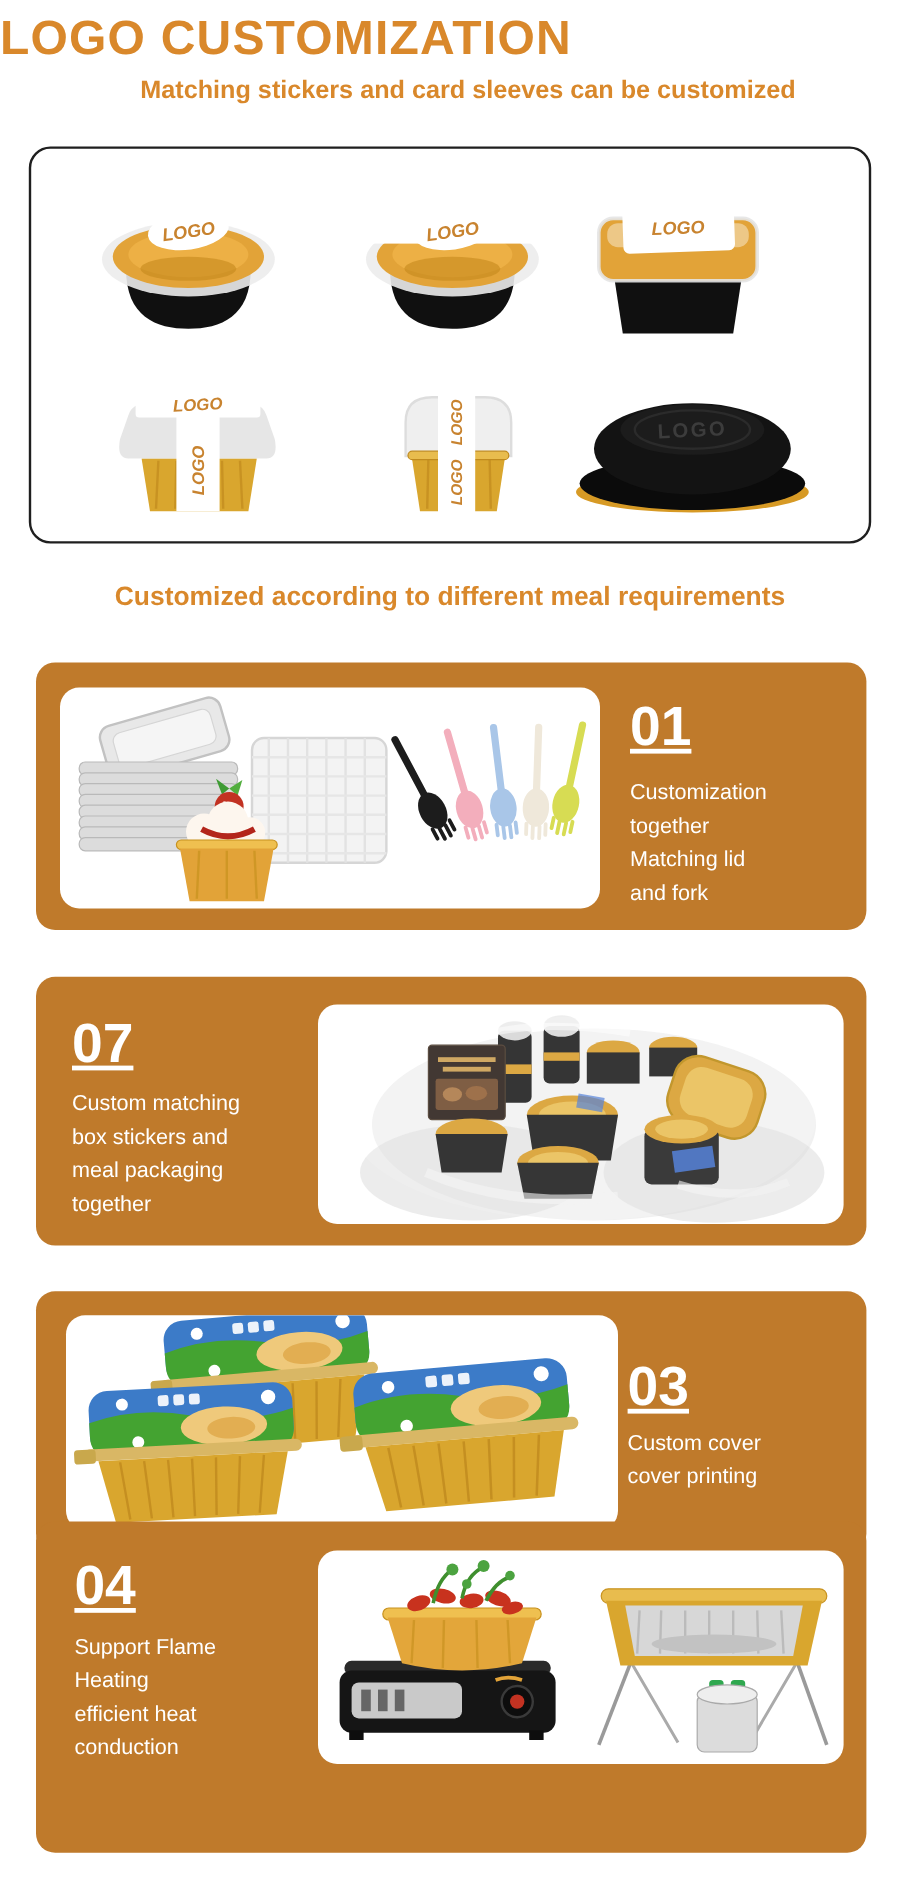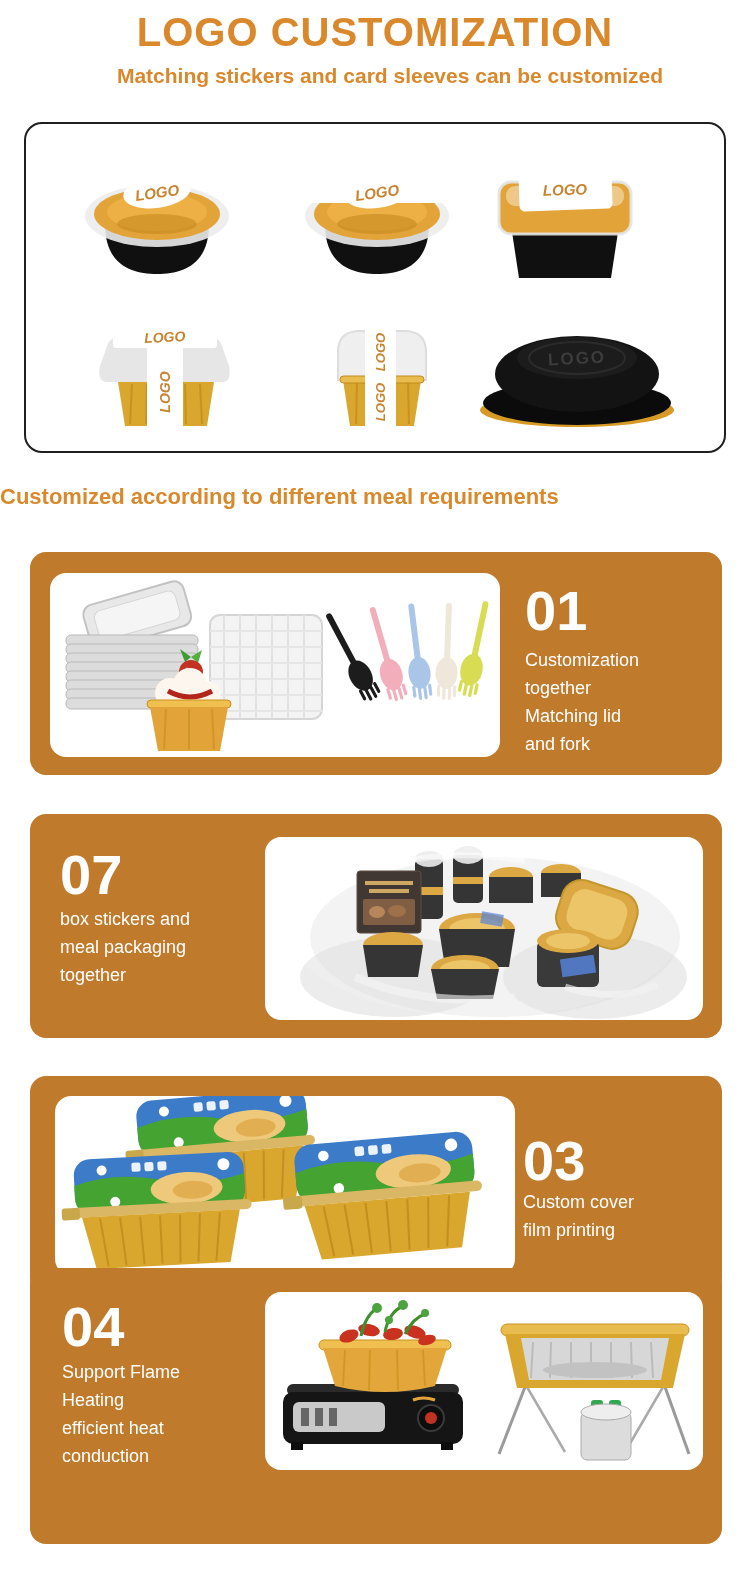--- a/index.html
+++ b/index.html
@@ -1,24 +1,24 @@
 <!DOCTYPE html>
 <html><head>
 <meta charset="utf-8">
 <style>
   html,body{margin:0;padding:0;background:#ffffff;font-family:"Liberation Sans",sans-serif;}
   .page{position:relative;width:750px;height:1572px;background:#fff;overflow:hidden;}
-  .title{position:absolute;left:0;top:10px;width:100%;text-align:center;font-size:40px;font-weight:bold;color:#D9882B;letter-spacing:1px;margin:0;}
+  .title{position:absolute;left:0;top:10px;width:100%;text-align:left;font-size:40px;font-weight:bold;color:#D9882B;letter-spacing:1px;margin:0;}
   .subtitle{position:absolute;left:0;top:64px;width:100%;text-align:center;font-size:21px;font-weight:bold;color:#D9882B;padding-left:15px;}
   .gallery{position:absolute;left:24px;top:122px;width:698px;height:327px;border:2px solid #1F1F1F;border-radius:18px;background:#fff;}
   .prod{position:absolute;}
-  .heading2{position:absolute;left:0;top:484px;width:100%;font-size:22px;font-weight:bold;color:#D9882B;}
+  .heading2{position:absolute;left:0;top:484px;width:100%;text-align:center;font-size:22px;font-weight:bold;color:#D9882B;}
   .card{position:absolute;left:30px;width:692px;background:#BF7A2B;border-radius:16px;}
   .panel{position:absolute;background:#fff;border-radius:16px;overflow:hidden;}
-  .num{position:absolute;color:#fff;font-size:56px;font-weight:bold;}
+  .num{position:absolute;color:#fff;font-size:46px;font-weight:bold;text-decoration:underline;}
   .lines{position:absolute;color:#fff;font-size:18px;line-height:28px;}
   .lt{font-family:"Liberation Sans",sans-serif;font-weight:bold;font-style:italic;fill:#C8832F;}
   .lt2{font-family:"Liberation Sans",sans-serif;font-weight:bold;fill:#3C3C3C;letter-spacing:2px;}
 </style>
 </head>
 <body>
 
 <div class="page">
 
   <h1 class="title">LOGO CUSTOMIZATION</h1>
@@ -151,20 +151,21 @@
       <div>Customization</div>
       <div>together</div>
       <div>Matching lid</div>
       <div>and fork</div>
     </div>
   </section>
 
   <section class="card" style="top:814px;height:224px">
     <div class="num" style="left:30px;top:28px">07</div>
     <div class="lines" style="left:30px;top:91px">
+      <div>Custom matching</div>
       <div>box stickers and</div>
       <div>meal packaging</div>
       <div>together</div>
     </div>
     <div class="panel" style="left:235px;top:23px;width:438px;height:183px">
       <svg width="438" height="183" viewBox="0 0 438 183">
         <ellipse cx="230" cy="100" rx="185" ry="80" fill="#E3E3E3" opacity="0.5"></ellipse>
         <ellipse cx="130" cy="140" rx="95" ry="40" fill="#DADADA" opacity="0.5"></ellipse>
         <ellipse cx="330" cy="140" rx="92" ry="42" fill="#DADADA" opacity="0.5"></ellipse>
         <rect x="150" y="22" width="28" height="60" rx="5" fill="#141414"></rect>
@@ -230,21 +231,21 @@
           </g>
         </defs>
         <use href="#tub" transform="translate(80,6) rotate(-5)"></use>
         <use href="#tub" transform="translate(18,64) rotate(-3)"></use>
         <use href="#tub" transform="translate(238,50) rotate(-5) scale(1.05)"></use>
       </svg>
     </div>
     <div class="num" style="left:493px;top:52px">03</div>
     <div class="lines" style="left:493px;top:112px">
       <div>Custom cover</div>
-      <div>film printing</div>
+      <div>cover printing</div>
     </div>
   </section>
 
   <section class="card" style="top:1268px;height:276px">
     <div class="num" style="left:32px;top:26px">04</div>
     <div class="lines" style="left:32px;top:90px">
       <div>Support Flame</div>
       <div>Heating</div>
       <div>efficient heat</div>
       <div>conduction</div>

